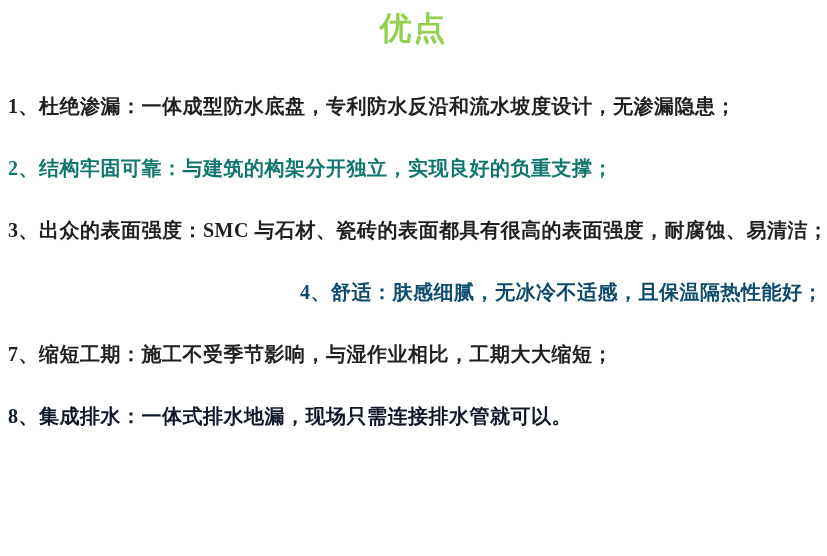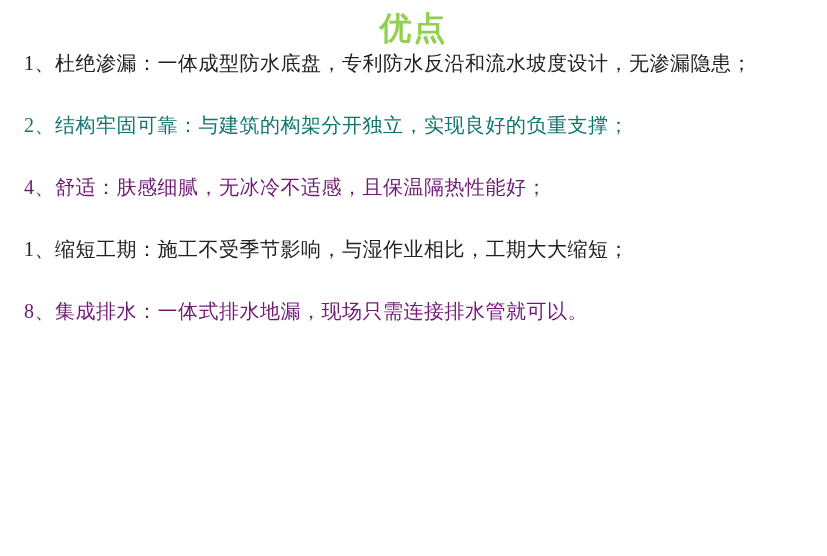--- a/index.html
+++ b/index.html
@@ -23,21 +23,23 @@
     margin: 0;
     padding-top: 6px;
     height: 44px;
     line-height: 44px;
     text-align: center;
     font-size: 32px;
     font-weight: bold;
     letter-spacing: 2px;
   }
   .points {
-    padding: 0 4px 0 24px;
+    margin-top: 43px;
+    padding: 0 4px 0 8px;
+    font-weight: bold;
   }
   .point {
     font-size: 20px;
     line-height: 26px;
     margin: 0 0 36px 0;
     color: #212121;
     letter-spacing: 0.5px;
     white-space: nowrap;
   }
   .point:last-child {
@@ -46,17 +48,18 @@
 </style>
 </head>
 <body>
 
 <div class="doc" style="background: rgb(255, 255, 255);">
   <h1 class="doc-title" style="color: rgb(146, 208, 80);">优点</h1>
 
   <div class="points">
     <p class="point" style="color: rgb(33, 33, 33);">1、杜绝渗漏：一体成型防水底盘，专利防水反沿和流水坡度设计，无渗漏隐患；</p>
     <p class="point" style="color: #0f766e;">2、结构牢固可靠：与建筑的构架分开独立，实现良好的负重支撑；</p>
-    <p class="point" style="color: #701a75;">4、舒适：肤感细腻，无冰冷不适感，且保温隔热性能好；</p>
-    <p class="point" style="color: rgb(33, 33, 33);">1、缩短工期：施工不受季节影响，与湿作业相比，工期大大缩短；</p>
-    <p class="point" style="color: #701a75;">8、集成排水：一体式排水地漏，现场只需连接排水管就可以。</p>
+    <p class="point" style="color: rgb(33, 33, 33);">3、出众的表面强度：SMC 与石材、瓷砖的表面都具有很高的表面强度，耐腐蚀、易清洁；</p>
+    <p class="point" style="color: #0c4a6e; text-align: right;">4、舒适：肤感细腻，无冰冷不适感，且保温隔热性能好；</p>
+    <p class="point" style="color: rgb(33, 33, 33);">7、缩短工期：施工不受季节影响，与湿作业相比，工期大大缩短；</p>
+    <p class="point" style="color: #0f172a;">8、集成排水：一体式排水地漏，现场只需连接排水管就可以。</p>
   </div>
 </div>
 
 </body></html>

